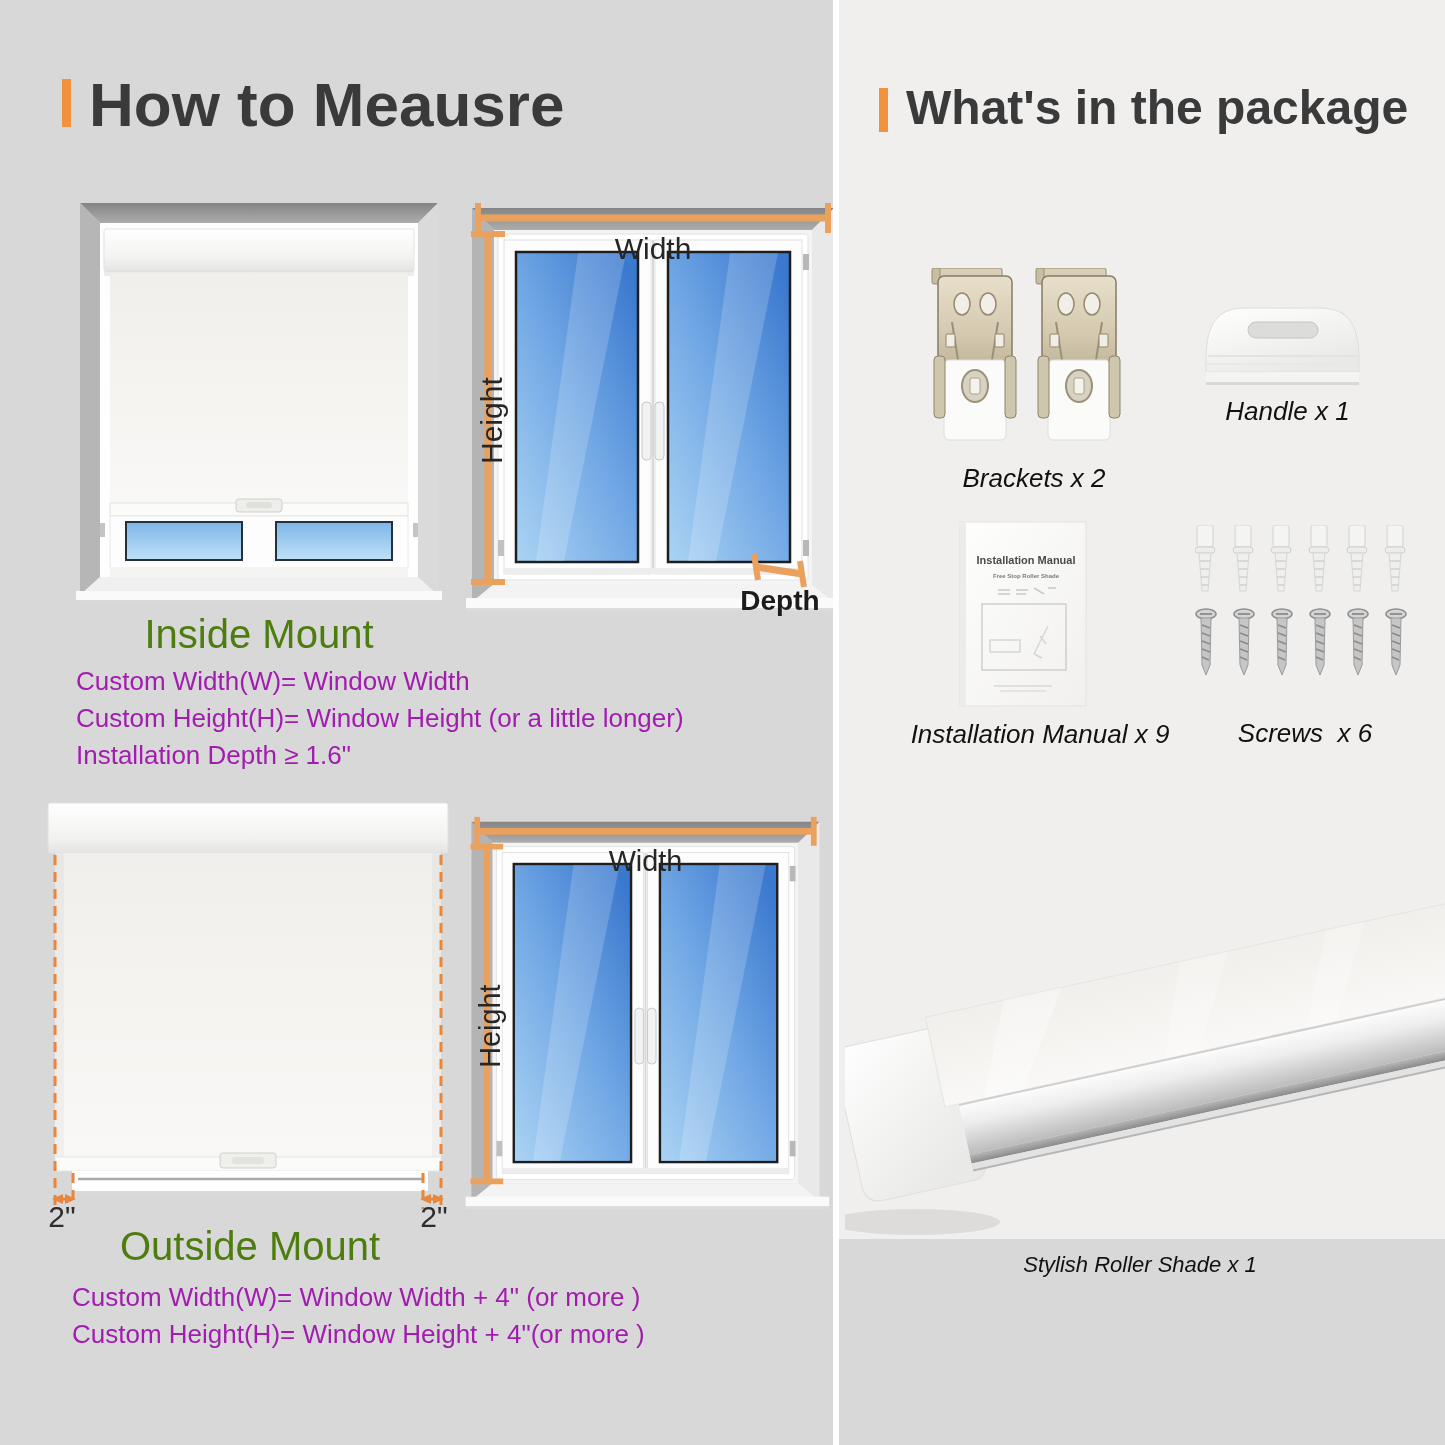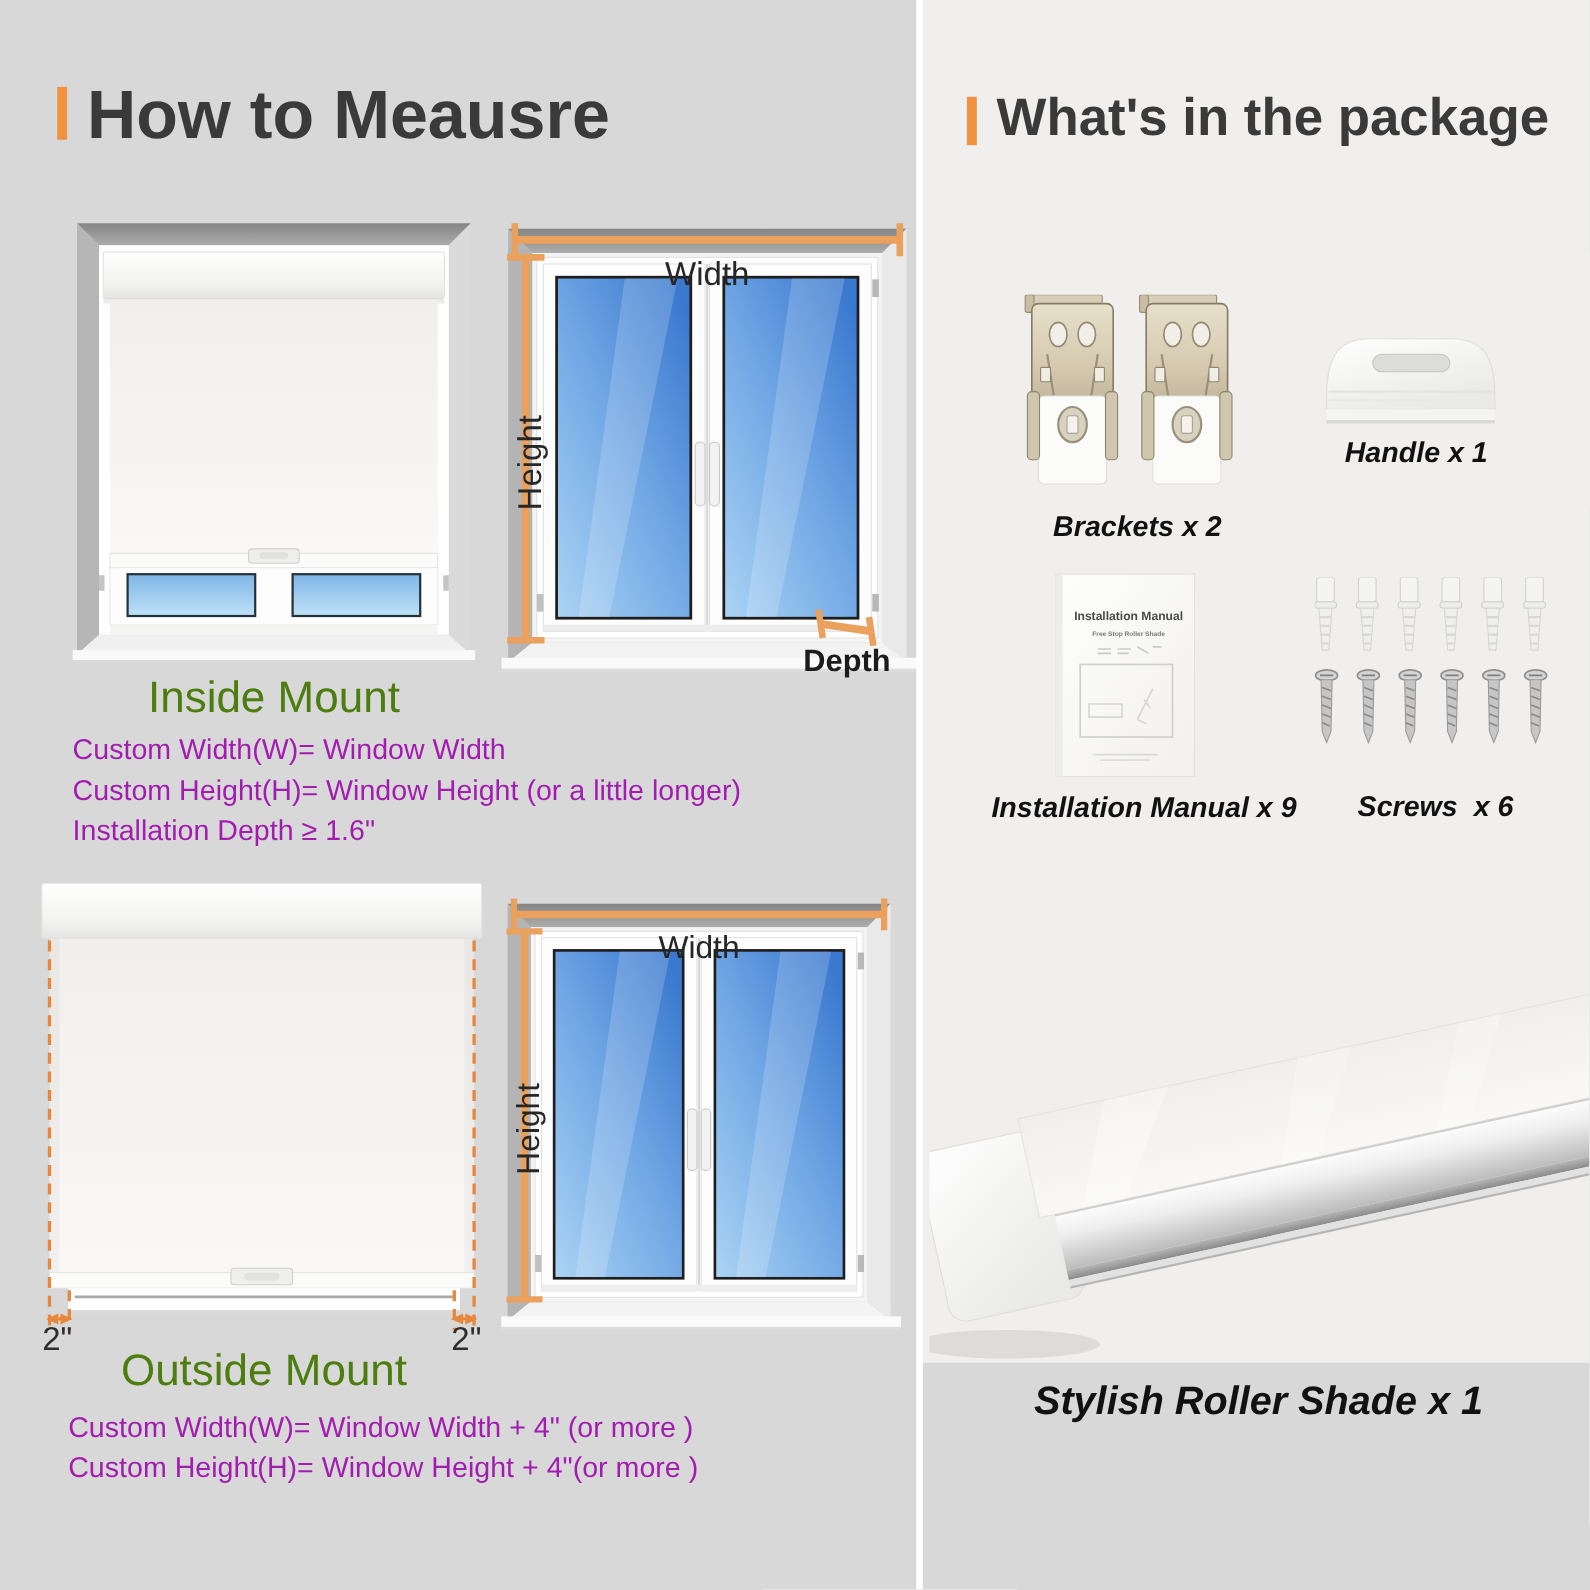--- a/index.html
+++ b/index.html
@@ -1,18 +1,18 @@
 <!DOCTYPE html>
 <html style="--accent: #F0923E; --arrow: #EBA15E; --dashed: #E8873C; --left-bg: #D8D8D8; --right-bg: #F0EFEE; --heading-text: #3A3A3A;"><head>
 <meta charset="utf-8">
 <style>
   html,body{margin:0;padding:0;}
   body{font-family:"Liberation Sans","DejaVu Sans",sans-serif;}
   .page{position:relative;width:1445px;height:1445px;overflow:hidden;background:var(--left-bg,#D8D8D8);}
-  .left-panel{position:absolute;left:0;top:0;width:833px;height:1445px;background:var(--left-bg,#D8D8D8);}
+  .left-panel{position:absolute;left:10px;top:0;width:833px;height:1445px;background:var(--left-bg,#D8D8D8);}
   .divider{position:absolute;left:833px;top:0;width:6px;height:1445px;background:#FFFFFF;}
   .right-panel{position:absolute;left:839px;top:0;width:606px;height:1239px;background:var(--right-bg,#F0EFEE);}
 
   .sec-head{position:absolute;display:flex;align-items:flex-start;}
   .accent-bar{width:9px;background:var(--accent,#F0923E);flex:0 0 auto;}
   .sec-head .txt{font-weight:bold;color:var(--heading-text,#3A3A3A);line-height:1.0;letter-spacing:0px;}
   .head-left{left:52px;top:74px;}
   .head-left .accent-bar{height:48px;margin-top:5px;}
   .head-left .txt{font-size:62px;margin-left:18px;}
   .head-right{left:40px;top:84px;}
@@ -27,21 +27,21 @@
   svg text{font-family:"Liberation Sans","DejaVu Sans",sans-serif;}
   .mline{stroke:var(--arrow,#EBA15E);stroke-width:7;fill:none;}
   .mcap{stroke:var(--arrow,#EBA15E);stroke-width:6;fill:none;}
   .mtext{font-size:30px;fill:#262626;}
   .mtext-bold{font-size:28px;fill:#1C1C1C;font-weight:bold;}
   .dline{stroke:var(--dashed,#E8873C);stroke-width:3;stroke-dasharray:10 7;fill:none;}
   .dthin{stroke:var(--dashed,#E8873C);stroke-width:3;fill:none;}
   .dhead{fill:var(--dashed,#E8873C);}
   .offtext{font-size:30px;fill:#2E2E2E;}
 
-  .pkg-label{position:absolute;font-size:26px;font-weight:bold;font-style:italic;color:#111111;text-align:center;white-space:pre;}
+  .pkg-label{position:absolute;font-size:26px;font-weight:normal;font-style:italic;color:#111111;text-align:center;white-space:pre;}
   .manual-title{font-size:11px;font-weight:bold;fill:#4A4A4A;}
   .manual-sub{font-size:6px;font-weight:bold;fill:#7A7A7A;}
 </style>
 </head>
 <body>
 
 <svg width="0" height="0" style="position:absolute" aria-hidden="true">
   <defs>
     <linearGradient id="gWallTop" x1="0" y1="0" x2="0" y2="1">
       <stop offset="0" stop-color="#858585"></stop>
@@ -329,15 +329,15 @@
         <polygon points="150,0 210,0 150,92 110,92" fill="#FFFFFF" opacity="0.35"></polygon>
         <polygon points="330,0 380,0 330,92 295,92" fill="#FFFFFF" opacity="0.25"></polygon>
         <polygon points="480,0 520,0 470,92 440,92" fill="#FFFFFF" opacity="0.25"></polygon>
         <rect x="84" y="92" width="546" height="52" fill="url(#gRail)"></rect>
         <line x1="84" y1="93" x2="630" y2="93" stroke="#CFCFCF" stroke-width="2"></line>
         <rect x="84" y="144" width="546" height="9" fill="url(#gGroove)"></rect>
         <rect x="84" y="153" width="546" height="7" fill="#E2E2E2"></rect>
         <line x1="84" y1="160" x2="630" y2="160" stroke="#B5B5B5" stroke-width="2"></line>
       </g>
     </svg>
-    <div class="pkg-label" style="left:101px;top:1252px;width:400px;font-size:36px">Stylish Roller Shade x 1</div>
+    <div class="pkg-label" style="left:101px;top:1252px;width:400px;font-size:22px">Stylish Roller Shade x 1</div>
   </section>
 </div>
 
 </body></html>

